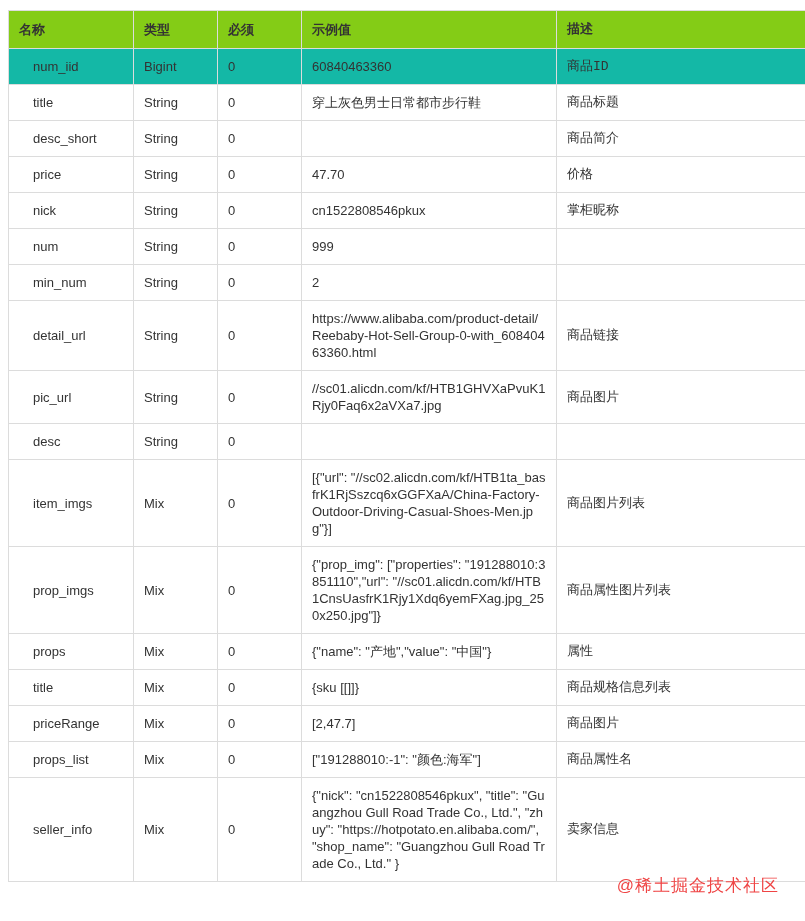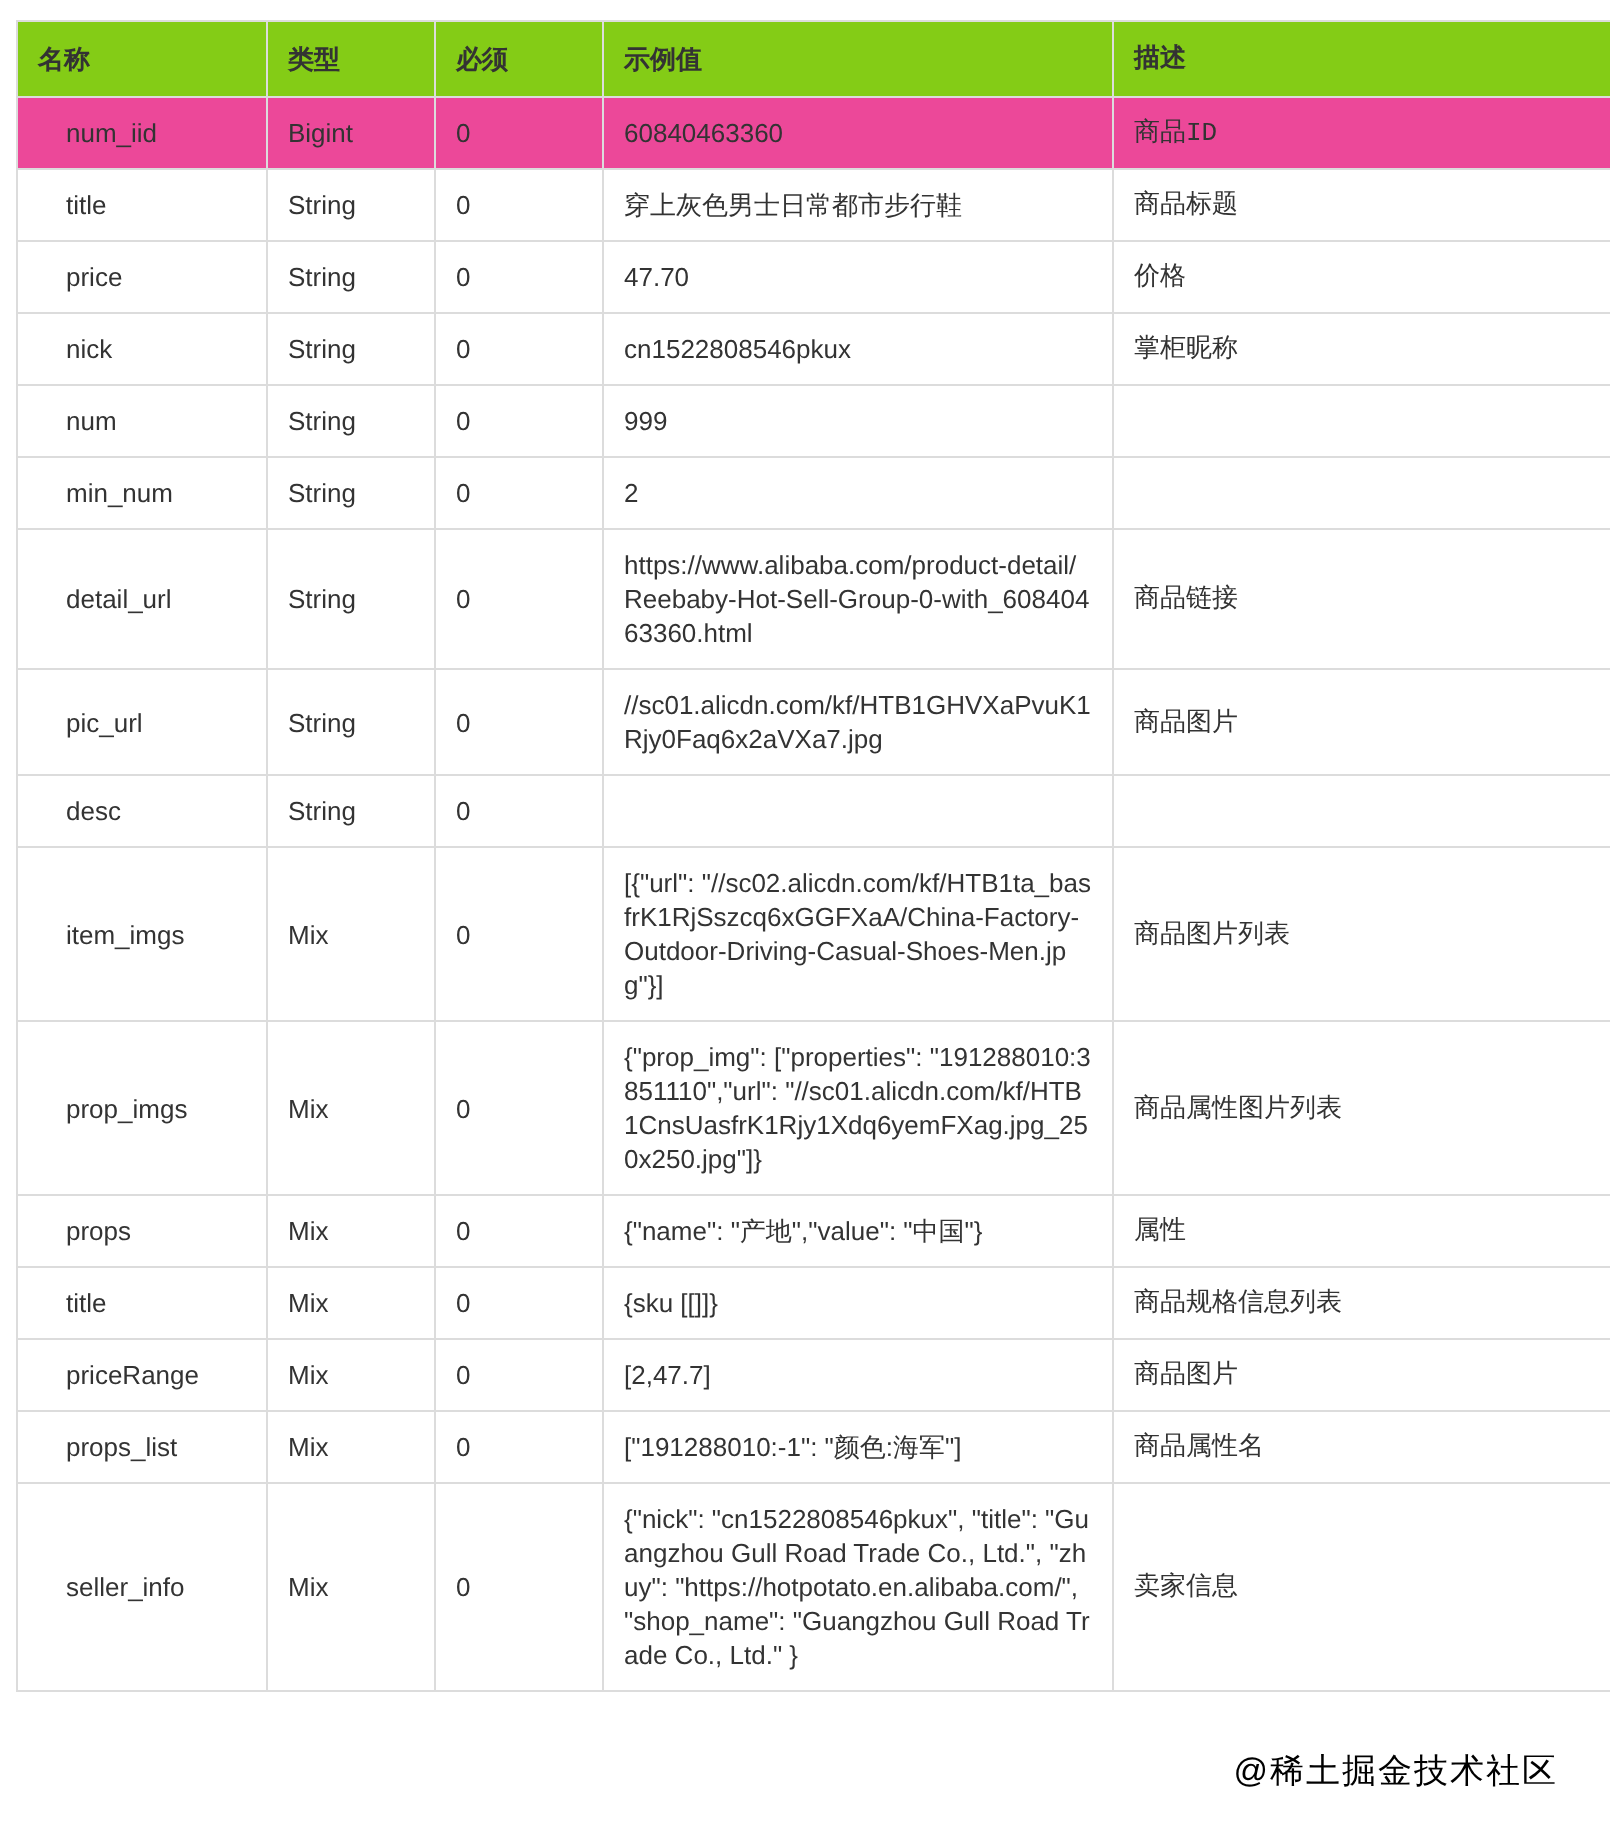--- a/index.html
+++ b/index.html
@@ -83,35 +83,42 @@
   <thead>
     <tr>
         <th>名称</th>
         <th>类型</th>
         <th>必须</th>
         <th>示例值</th>
         <th>描述</th>
       </tr>
   </thead>
   <tbody>
-      <tr style="background: #ec4899;">
+      <tr style="background: #14b8a6;">
         <td class="col-name">num_iid</td>
         <td class="col-type">Bigint</td>
         <td class="col-required">0</td>
         <td class="col-example">60840463360</td>
         <td class="col-desc">商品ID</td>
       </tr>
       <tr>
         <td class="col-name">title</td>
         <td class="col-type">String</td>
         <td class="col-required">0</td>
         <td class="col-example">穿上灰色男士日常都市步行鞋</td>
         <td class="col-desc">商品标题</td>
       </tr>
       <tr>
+        <td class="col-name">desc_short</td>
+        <td class="col-type">String</td>
+        <td class="col-required">0</td>
+        <td class="col-example"></td>
+        <td class="col-desc">商品简介</td>
+      </tr>
+      <tr>
         <td class="col-name">price</td>
         <td class="col-type">String</td>
         <td class="col-required">0</td>
         <td class="col-example">47.70</td>
         <td class="col-desc">价格</td>
       </tr>
       <tr>
         <td class="col-name">nick</td>
         <td class="col-type">String</td>
         <td class="col-required">0</td>
@@ -198,13 +205,13 @@
       <tr>
         <td class="col-name">seller_info</td>
         <td class="col-type">Mix</td>
         <td class="col-required">0</td>
         <td class="col-example">{"nick": "cn1522808546pkux", "title": "Guangzhou Gull Road Trade Co., Ltd.", "zhuy": "https://hotpotato.en.alibaba.com/", "shop_name": "Guangzhou Gull Road Trade Co., Ltd." }</td>
         <td class="col-desc">卖家信息</td>
       </tr>
     </tbody>
 </table>
 
-<div class="watermark" style="color: #000000;">@稀土掘金技术社区</div>
+<div class="watermark" style="color: #ef4444;">@稀土掘金技术社区</div>
 
 </body></html>

